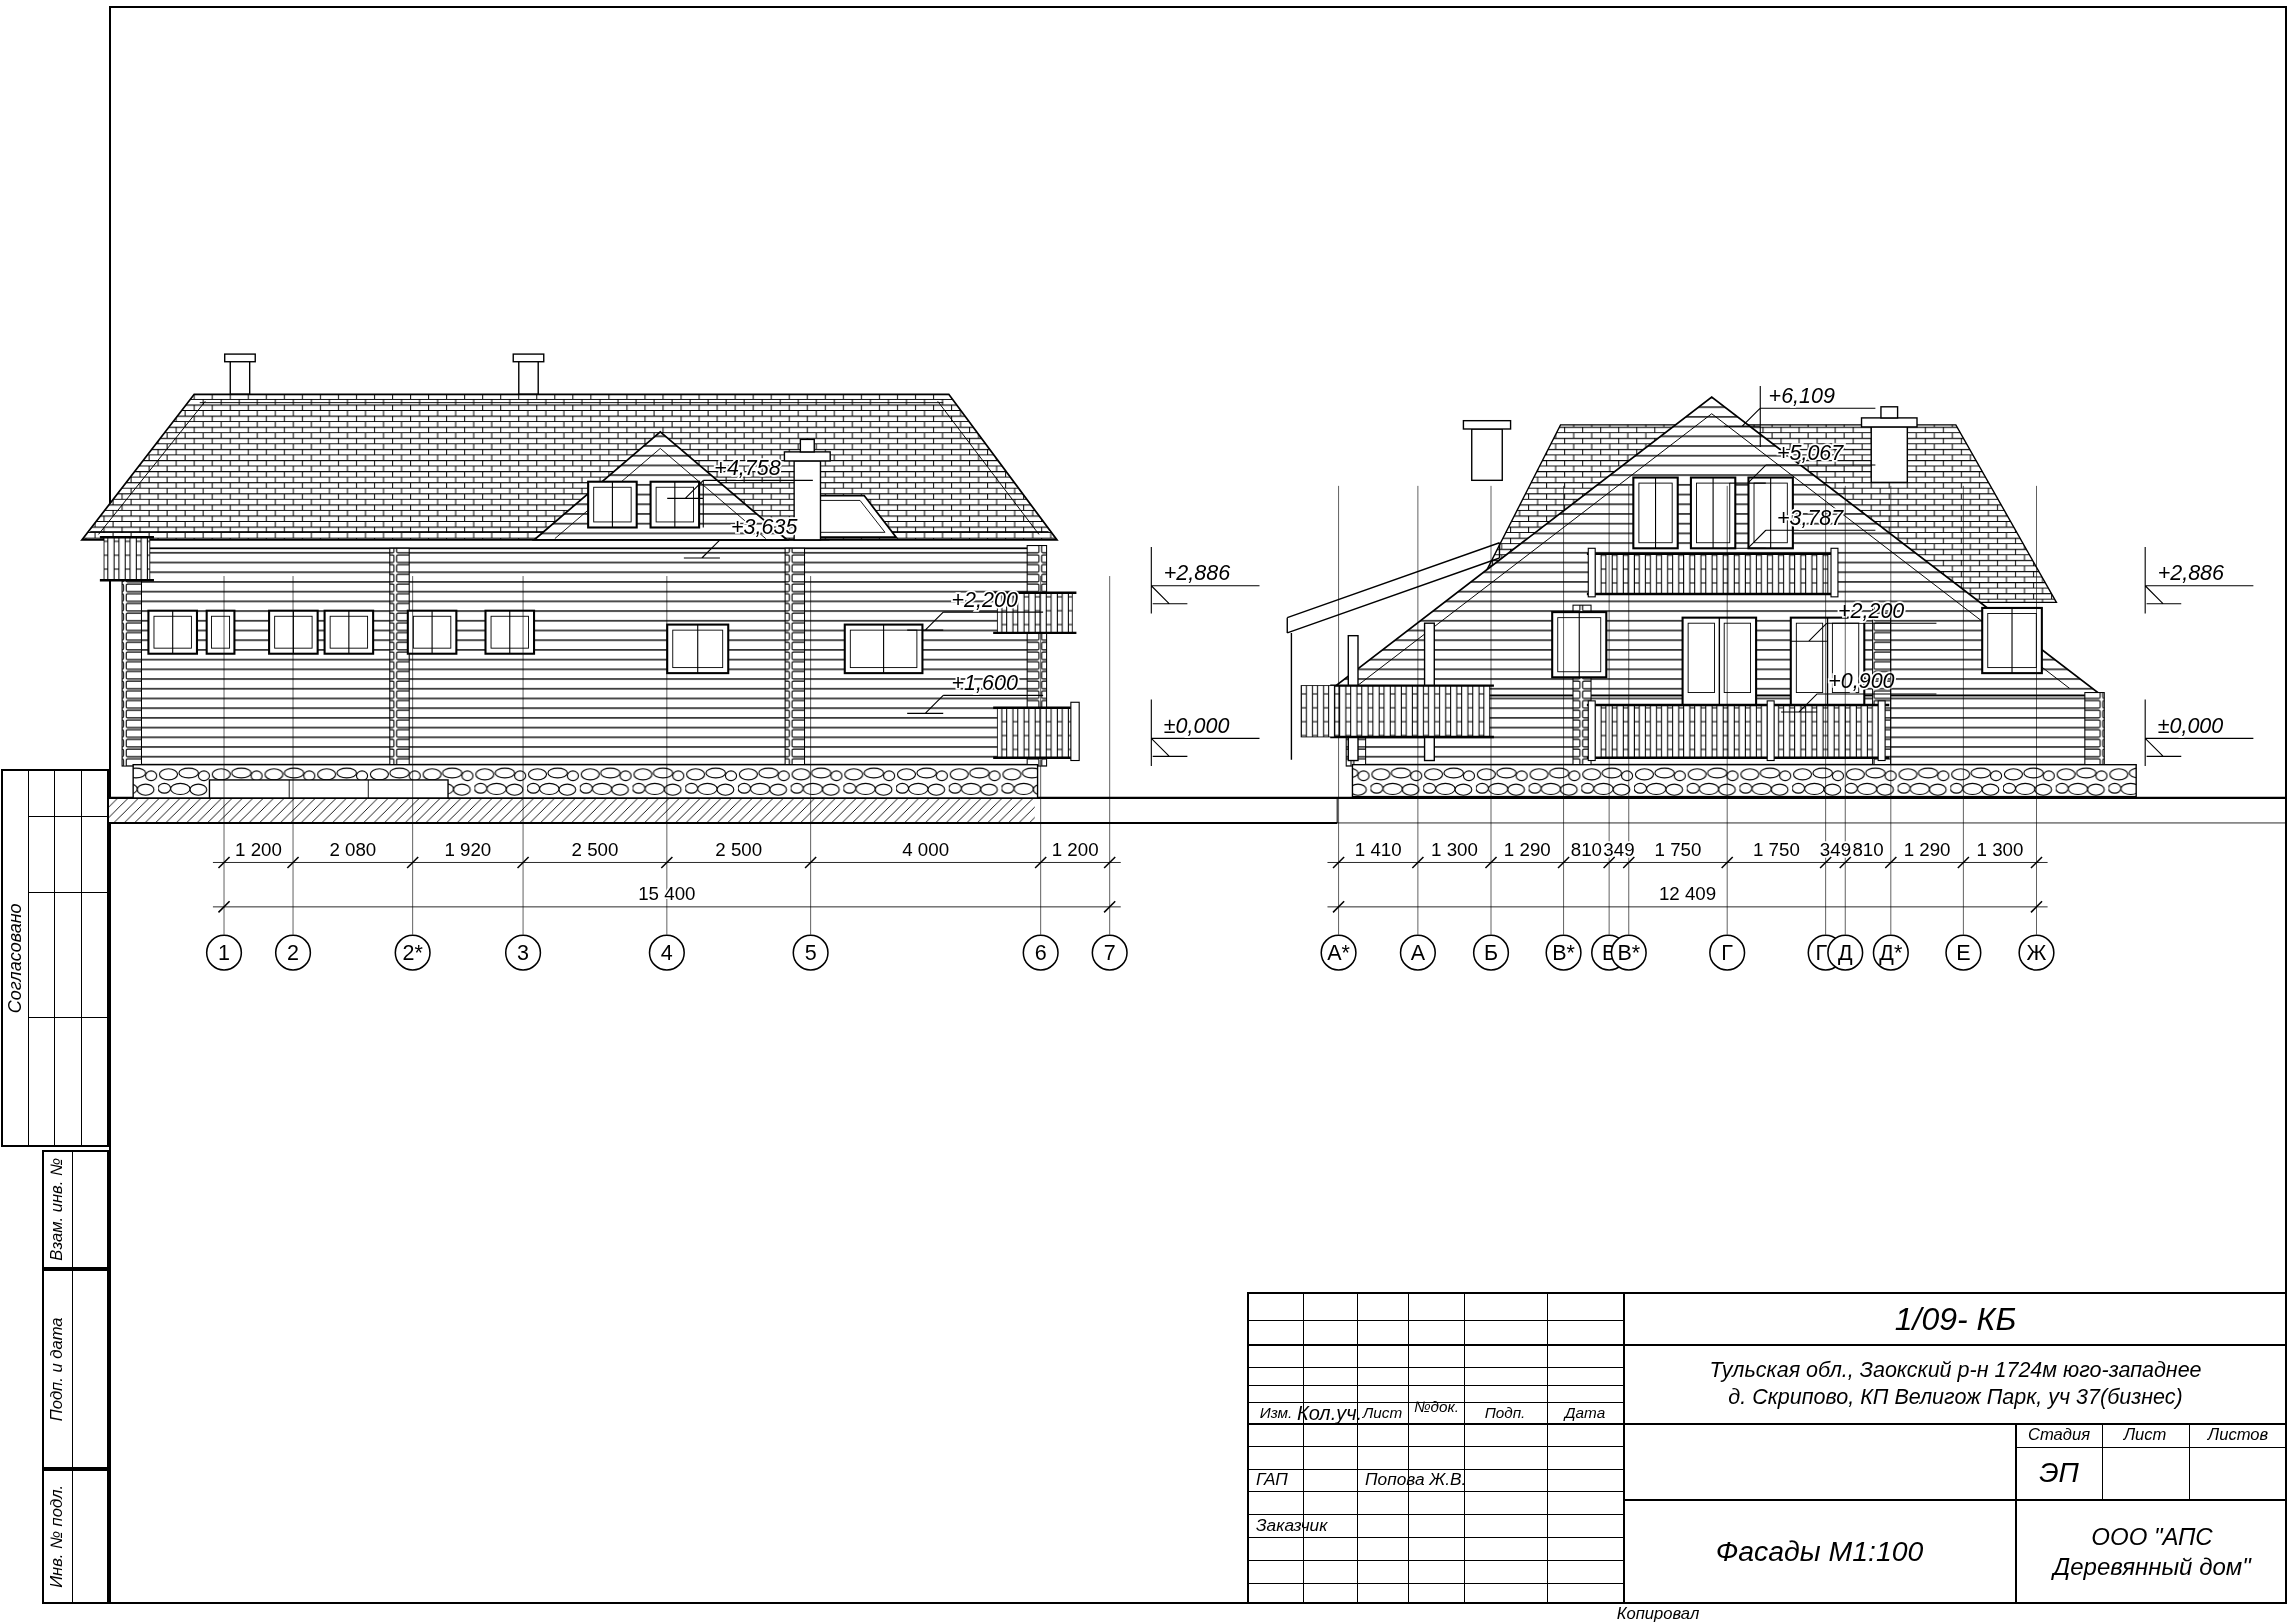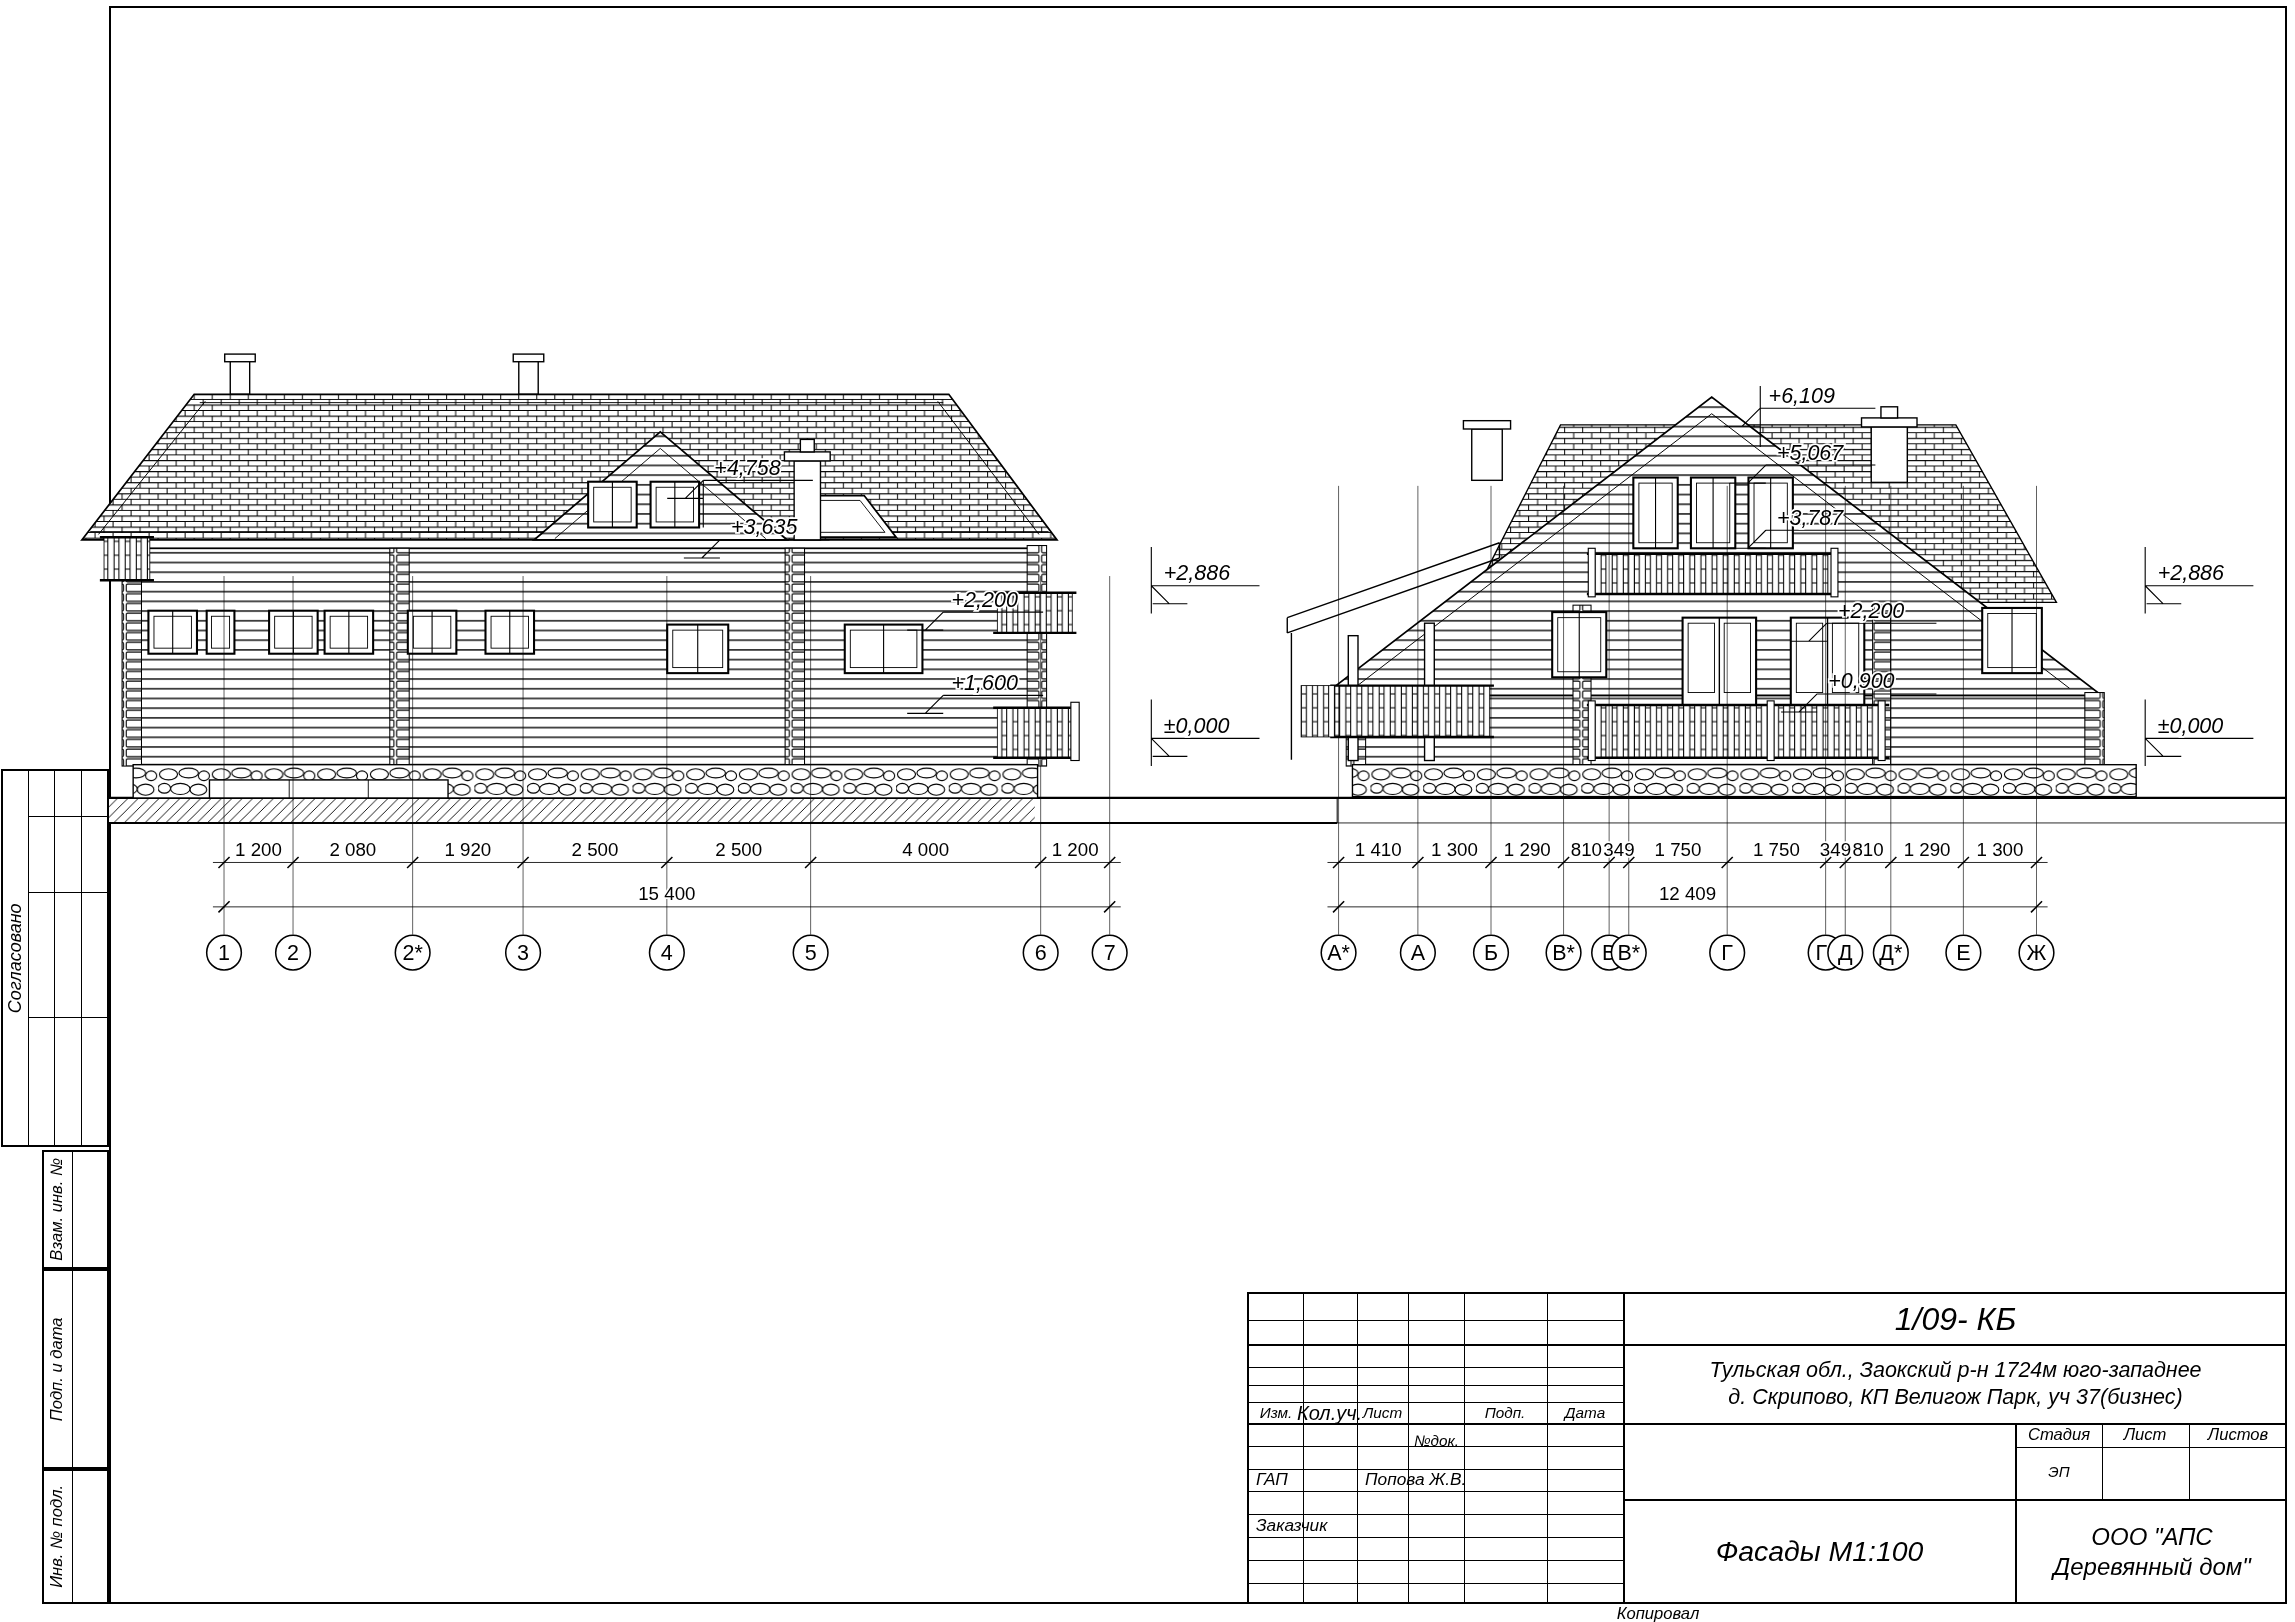--- a/index.html
+++ b/index.html
@@ -469,28 +469,28 @@
   <div class="line" style="left:1623px;top:1499px;width:664px;height:2.1px;"></div>
 
   <div class="lbl" style="left:1627px;top:1294px;width:657px;height:49px;font-size:32px;">1/09- КБ</div>
   <div class="lbl" style="left:1627px;top:1347px;width:657px;height:74px;font-size:21.5px;flex-direction:column;">
     <div>Тульская обл., Заокский р-н 1724м юго-западнее</div>
     <div>д. Скрипово, КП Велигож Парк, уч 37(бизнес)</div>
   </div>
   <div class="lbl" style="left:1249px;top:1403px;width:54px;height:20px;font-size:15.3px;">Изм.</div>
   <div class="lbl" style="left:1304px;top:1403px;width:51px;height:20px;font-size:20px;">Кол.уч.</div>
   <div class="lbl" style="left:1358px;top:1403px;width:49px;height:20px;font-size:15.3px;">Лист</div>
-  <div class="lbl" style="left:1410px;top:1431px;width:53px;height:20px;font-size:15.3px;">№док.</div>
+  <div class="lbl" style="left:1410px;top:1397px;width:53px;height:20px;font-size:15.3px;">№док.</div>
   <div class="lbl" style="left:1465px;top:1403px;width:80px;height:20px;font-size:15.3px;">Подп.</div>
   <div class="lbl" style="left:1548px;top:1403px;width:74px;height:20px;font-size:15.3px;">Дата</div>
   <div class="lbl left" style="left:1249px;top:1469px;width:107px;height:21.5px;font-size:17.3px;">ГАП</div>
   <div class="lbl left" style="left:1358px;top:1469px;width:187px;height:21.5px;font-size:17.3px;">Попова Ж.В.</div>
   <div class="lbl left" style="left:1249px;top:1515px;width:160px;height:21.5px;font-size:17.3px;">Заказчик</div>
   <div class="lbl" style="left:2017px;top:1423px;width:84px;height:24px;font-size:16.6px;">Стадия</div>
   <div class="lbl" style="left:2103px;top:1423px;width:84px;height:24px;font-size:16.6px;">Лист</div>
   <div class="lbl" style="left:2190px;top:1423px;width:96px;height:24px;font-size:16.6px;">Листов</div>
-  <div class="lbl" style="left:2017px;top:1448px;width:84px;height:49px;font-size:15px;">ЭП</div>
+  <div class="lbl" style="left:2017px;top:1448px;width:84px;height:49px;font-size:28px;">ЭП</div>
   <div class="lbl" style="left:1627px;top:1503px;width:385px;height:97px;font-size:28.4px;">Фасады М1:100</div>
   <div class="lbl" style="left:2020px;top:1503px;width:264px;height:97px;font-size:24px;">ООО "АПС Деревянный дом"</div>
   <div class="lbl" style="left:1575px;top:1605px;width:166px;height:18px;font-size:16.6px;">Копировал</div>
 
 </div>
 
 
 </body></html>

